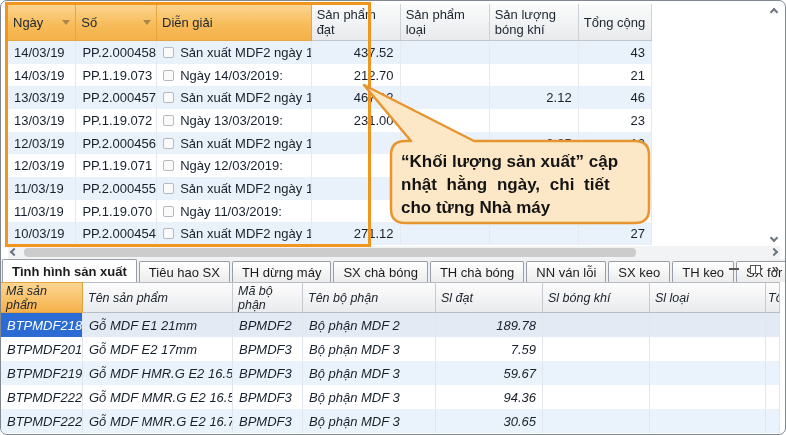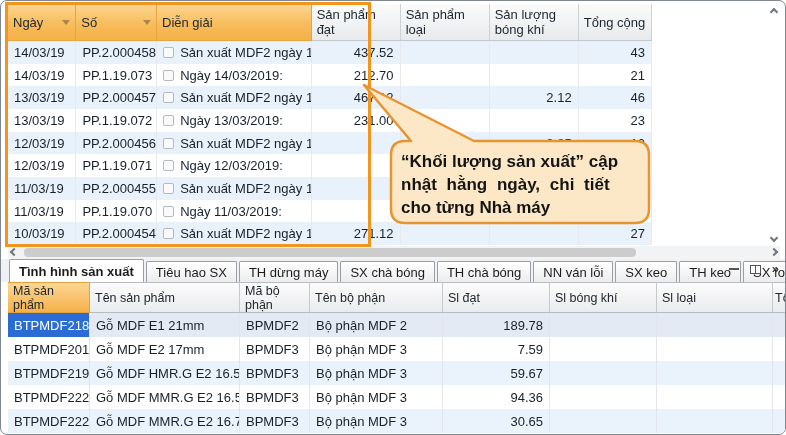--- a/index.html
+++ b/index.html
@@ -49,33 +49,33 @@
               background:#cccccc; border-radius:4px; }
 
   
   .callout-shape { position:absolute; left:348px; top:73px; z-index:20; }
   .callout-text { position:absolute; left:400px; top:149px; width:245px; z-index:21;
                   font-weight:bold; font-size:17px; line-height:23px; color:#141414; }
   .callout-text .just { word-spacing:5px; }
 
   
   .tabbar { position:absolute; left:0; top:258px; width:786px; height:23px;
-            background:#f0f1f3; display:flex; align-items:flex-end; padding-left:8px; }
+            background:#f0f1f3; display:flex; align-items:flex-end; padding-left:1px; }
   .tab { height:21px; padding:0 9px; font-size:13px; color:#1c1c1c; display:flex; align-items:center;
          background:linear-gradient(#ffffff,#ececec); border:1px solid #989ea5; border-bottom:none;
          border-radius:2px 2px 0 0; margin-right:2px; white-space:nowrap; }
   .tab.active { height:23px; background:#fff; font-weight:bold; }
   .tab-controls { position:absolute; right:8px; top:5px; display:flex; align-items:center; gap:11px; }
   .ctl-min { width:10px; height:2px; background:#555; }
   .ctl-win { position:relative; width:11px; height:9px; border:1px solid #555; background:#fff; }
   .ctl-win::after { content:""; position:absolute; left:4px; top:0; width:1px; height:7px; background:#555; }
   .ctl-more { font-size:13px; color:#444; font-weight:bold; line-height:10px; }
 
   
-  .bottom-grid { position:absolute; left:7px; top:281px; width:779px; }
+  .bottom-grid { position:absolute; left:0; top:281px; width:779px;font-style:italic; }
   .bg-header { display:flex; height:31px; }
   .bh { display:flex; align-items:center; padding:0 5px; font-size:12.5px; line-height:14px;
         color:#20272f; background:linear-gradient(#fcfcfc,#eaebed);
         border-top:1px solid #b7bcc3; border-bottom:1px solid #b7bcc3;
         border-right:1px solid #c6cad0; overflow:hidden; }
   .bh.amber { background:linear-gradient(#fcd693,#f5b14a); border-right:1px solid #e2a33e;
               border-top:1px solid #e2a33e; border-bottom:1px solid #e2a33e; }
   .bg-row { display:flex; height:24px; }
   .bd { display:flex; align-items:center; padding:12px 6px; font-size:13px; color:#17212d;
         white-space:nowrap; overflow:hidden; border-right:1px solid #e2e6ec; }

